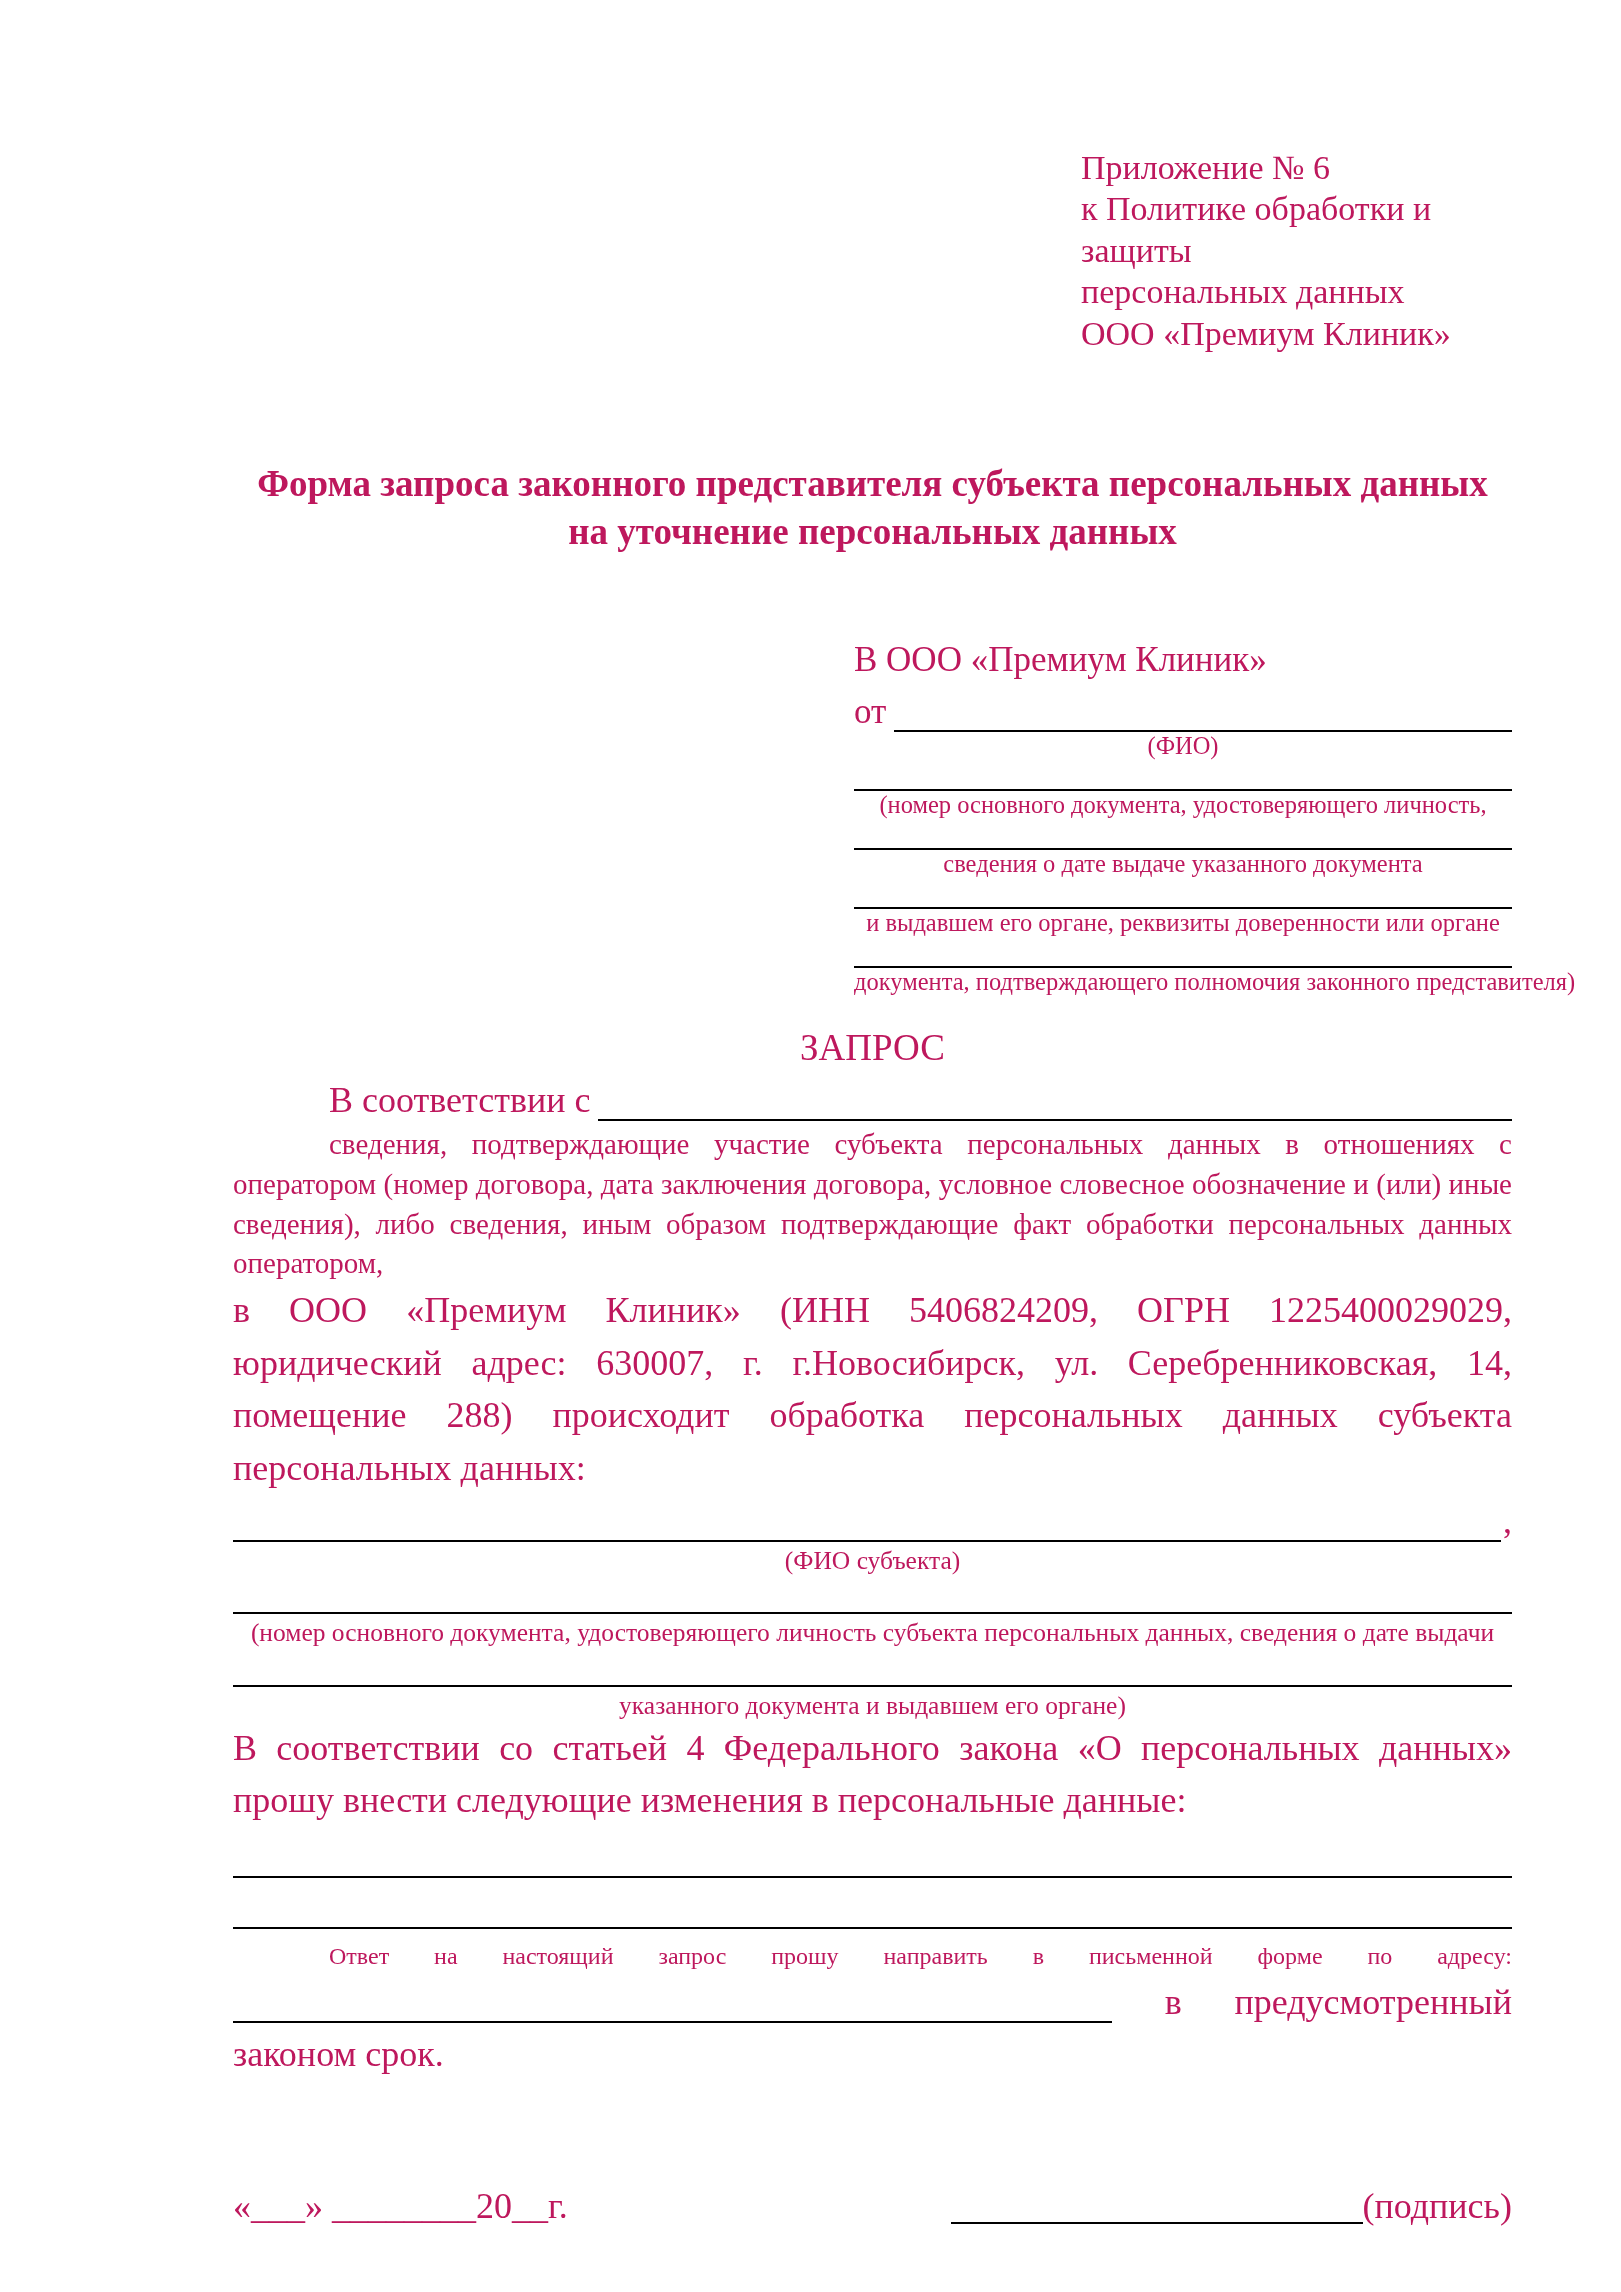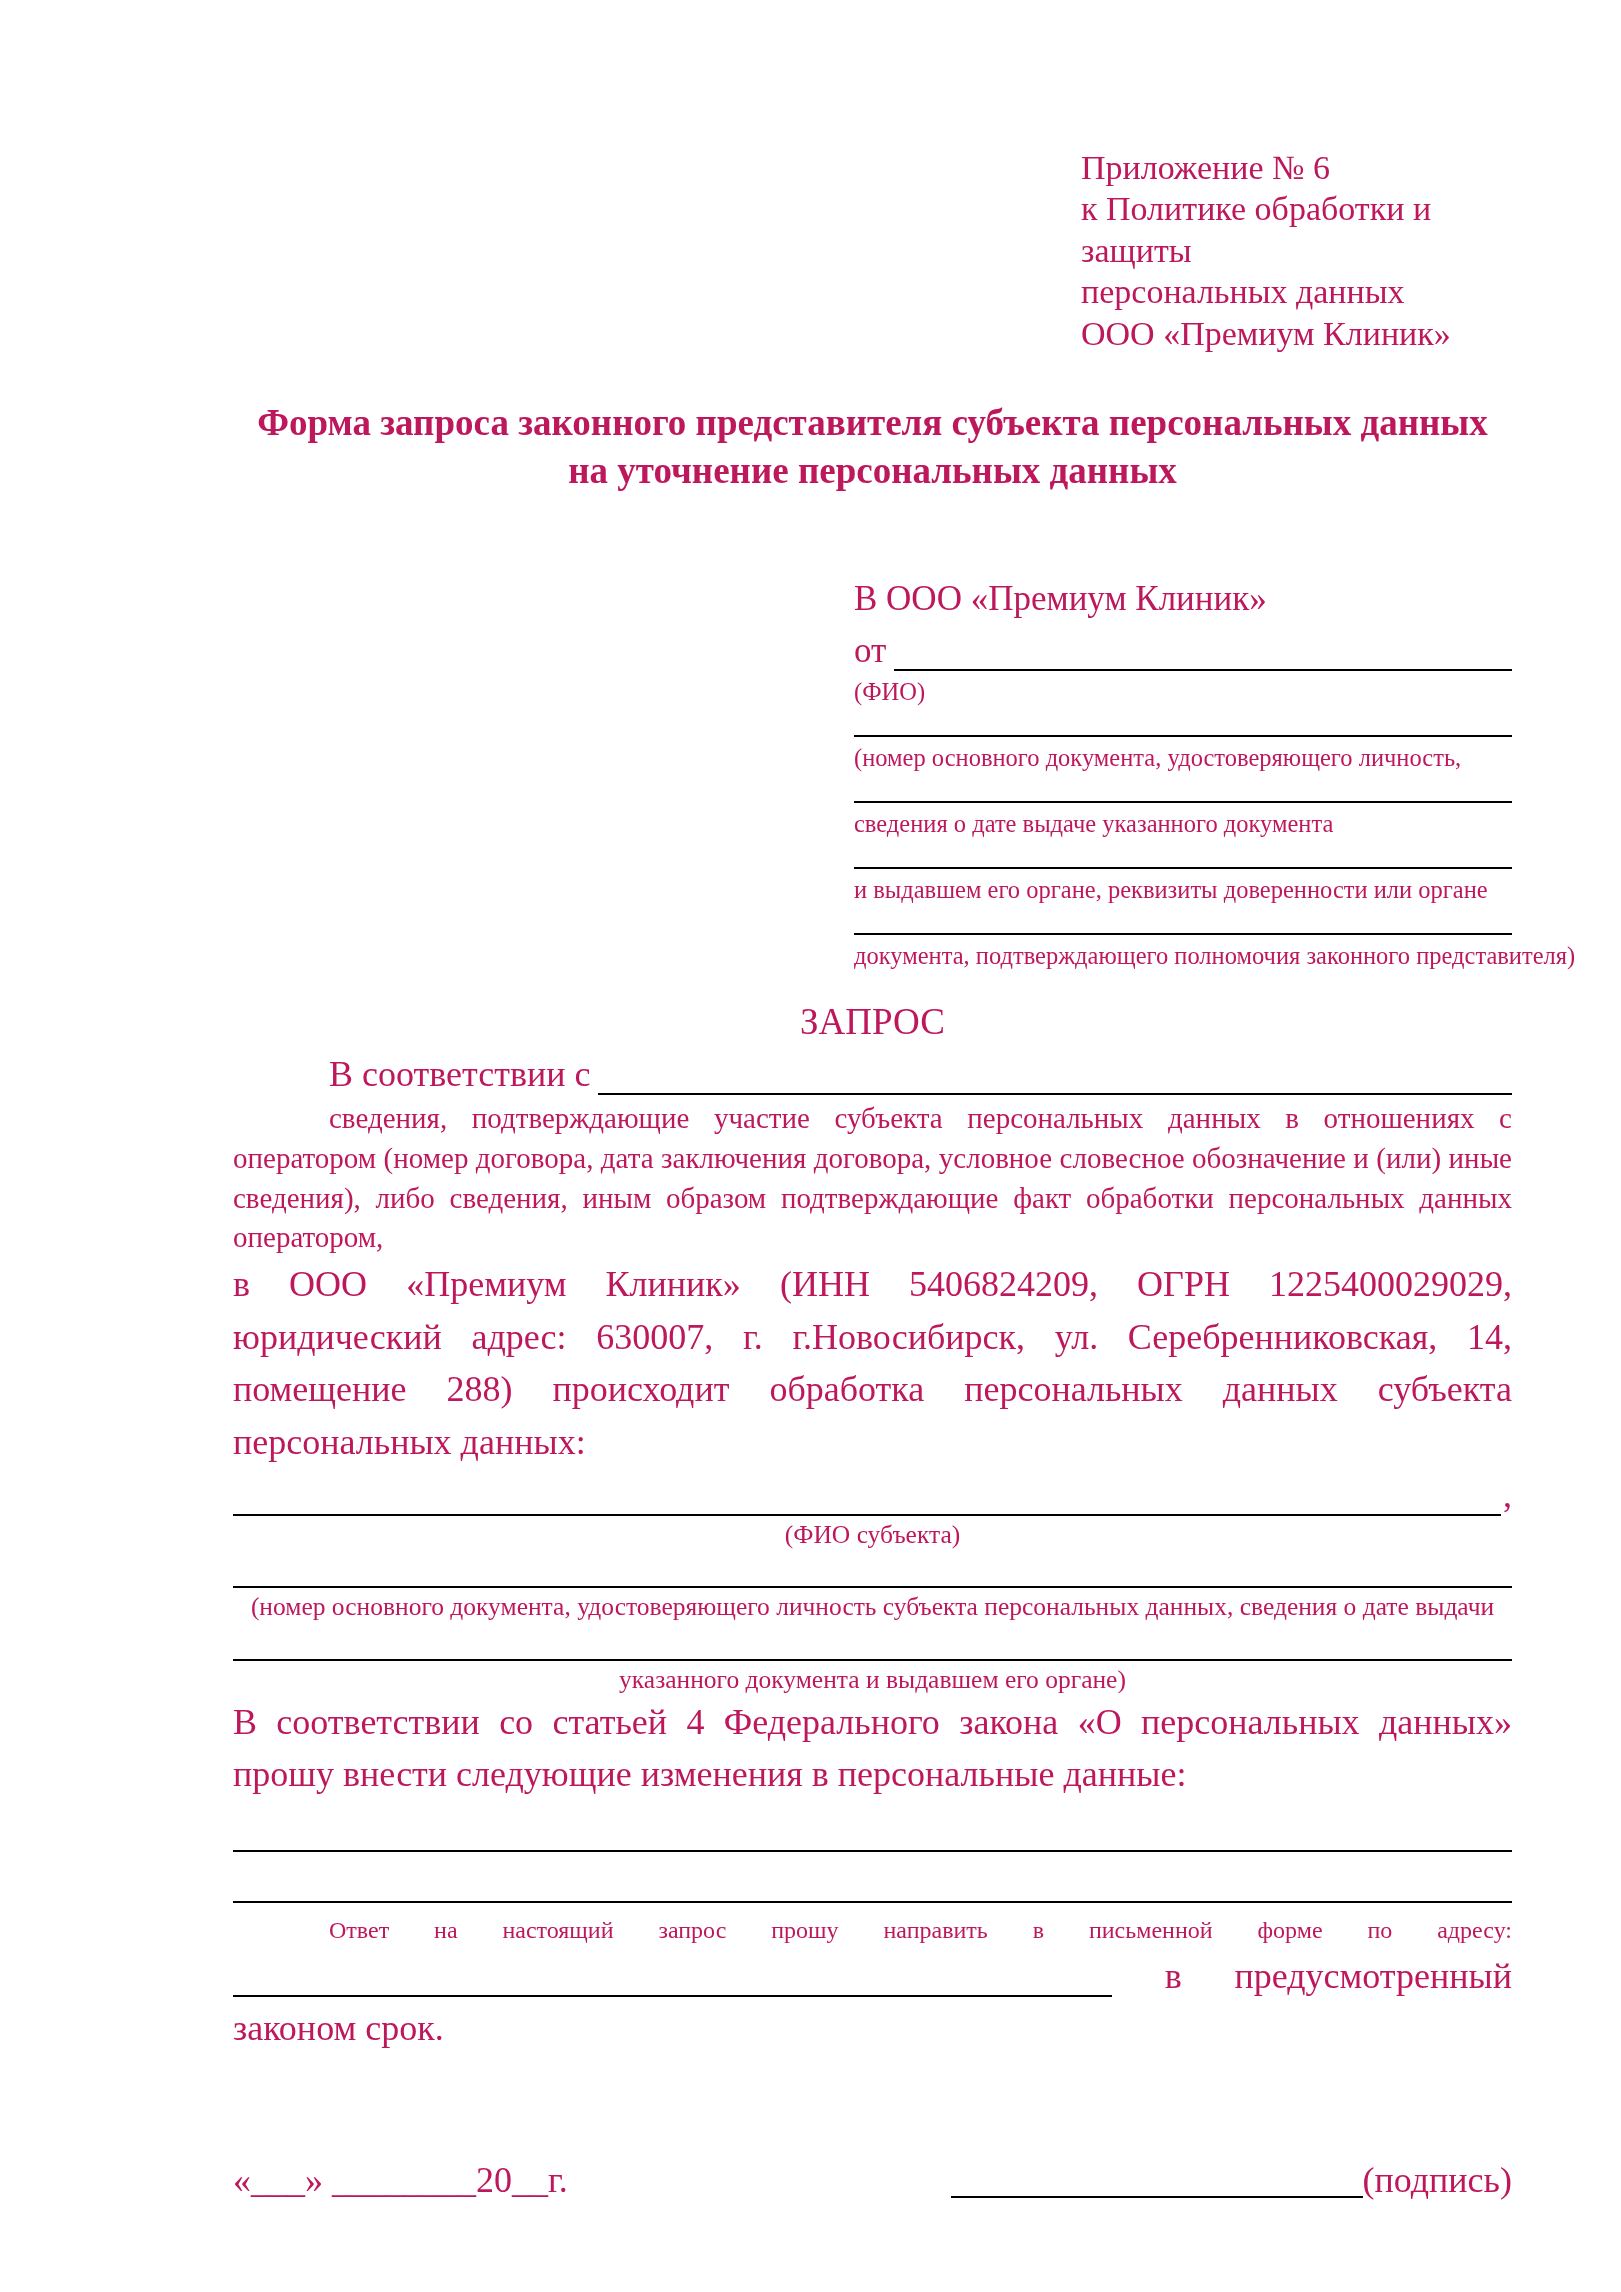--- a/index.html
+++ b/index.html
@@ -7,28 +7,28 @@
   .page {
     width:1621px; height:2293px;
     background:#ffffff; color:#be185d;
     font-family:"Liberation Serif","DejaVu Serif",serif;
     padding:147px 109px 0 233px;
     overflow:hidden; position:relative;
   }
   
   .appendix { margin-left:848px; font-size:34px; line-height:1.22; }
   
-  .doc-title { margin-top:45px; text-align:center; font-weight:bold; font-size:37px; line-height:1.28; }
+  .doc-title { margin-top:106px; text-align:center; font-weight:bold; font-size:37px; line-height:1.28; }
   
   .addressee { margin-top:83px; margin-left:621px; width:658px; font-size:35px; }
   .addr-to { line-height:1.28; }
   .from-row { display:flex; align-items:flex-end; margin-top:7.8px; }
   .from-label { flex:0 0 auto; }
   .fill { flex:1 1 auto; border-bottom:2.9px solid #000; height:41px; margin-left:7.8px; }
-  .cap { font-size:24.5px; line-height:1.15; padding-top:7px; text-align:left; white-space:nowrap; }
+  .cap { font-size:24.5px; line-height:1.15; padding-top:0; text-align:center; white-space:nowrap; }
   .addr-line { border-bottom:2.9px solid #000; height:31px; }
   
   .req-heading { margin-top:29px; text-align:center; font-size:37px; }
   .intro-row { display:flex; align-items:flex-end; margin-top:5.9px; padding-left:96px; font-size:36px; height:47px; }
   .basis-note { font-size:29px; line-height:1.37; text-align:justify; text-indent:96px; margin-top:3.9px; }
   .body-par { font-size:36px; line-height:1.46; text-align:justify; }
   .subject-row { display:flex; align-items:flex-end; font-size:36px; margin-top:5.9px; }
   .subject-row .fill { height:37px; margin-left:0; }
   .comma { flex:0 0 auto; padding-left:2px; }
   .cap-wide { font-size:25.5px; line-height:1.15; padding-top:3.9px; text-align:center; white-space:nowrap; }

